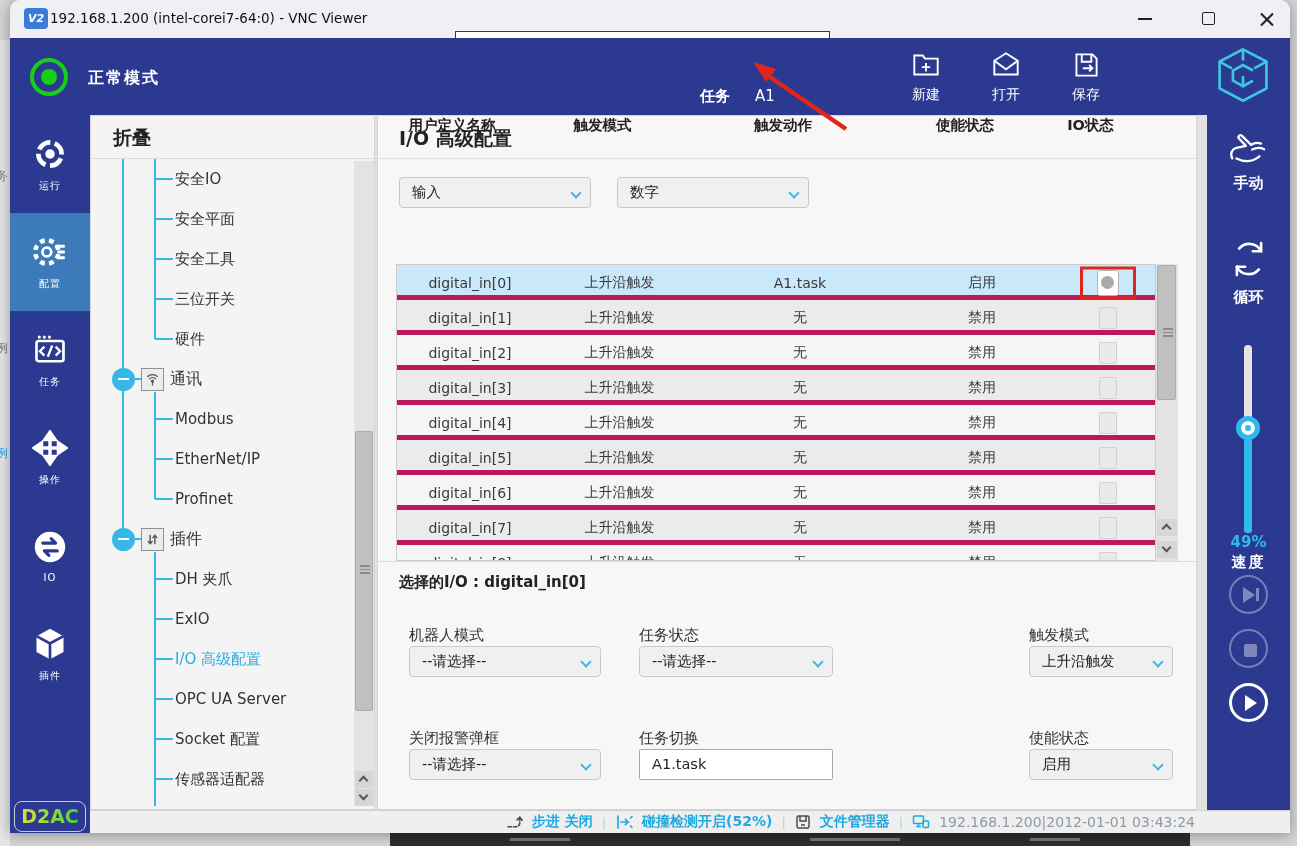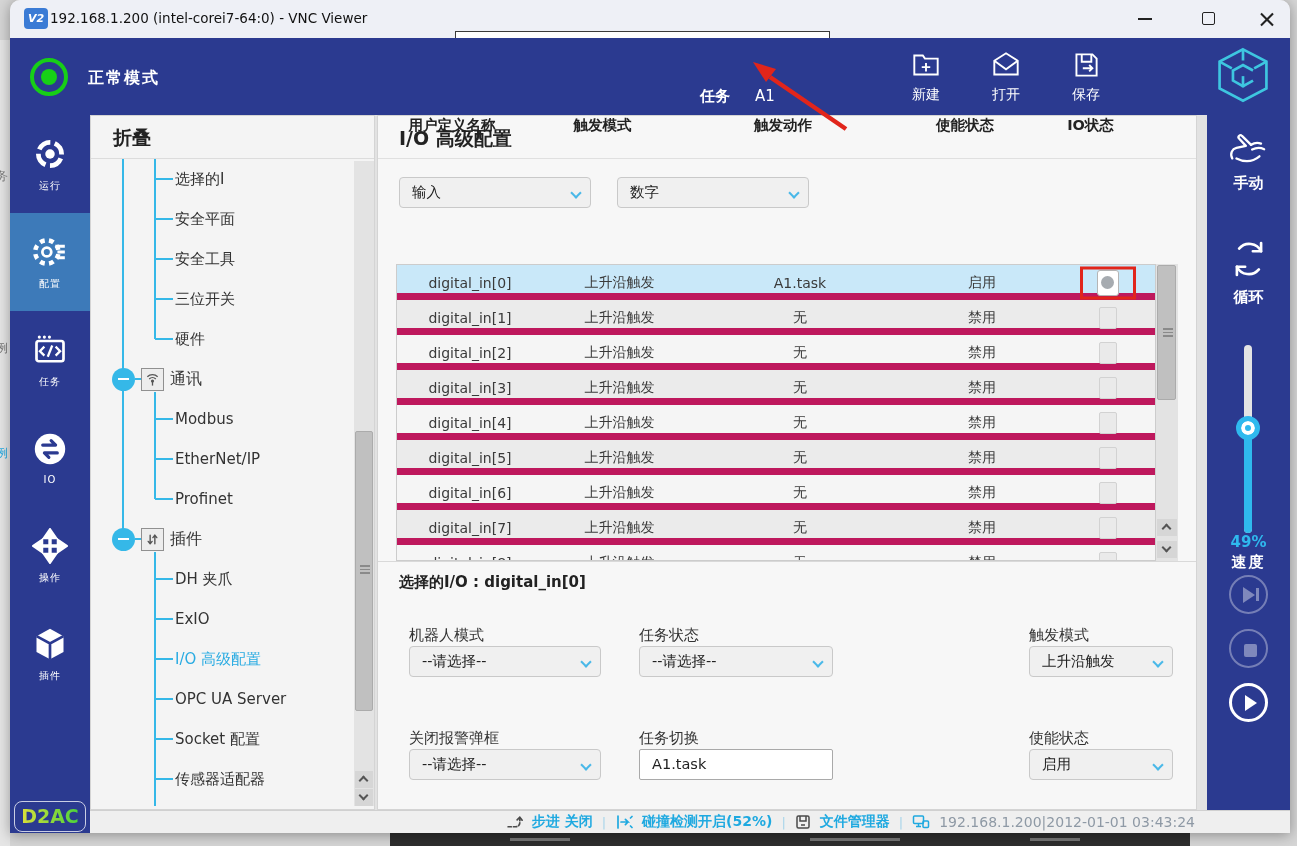--- a/index.html
+++ b/index.html
@@ -76,21 +76,21 @@
 
   
   .main-panel { left:367px; top:115px; width:820px; height:695px; background:#f7f7f7; border:1px solid #d4d4d4; overflow:hidden; }
   .main-title { left:21px; top:10px; font-size:19px; font-weight:bold; color:#222; }
   .main-divider { left:0; top:42px; width:820px; height:1px; background:#e0e0e0; }
   .select { position:absolute; height:31px; background:#f0f0f0; border:1px solid #c9c9c9; border-radius:4px; font-size:14.5px; color:#222; line-height:29px; padding-left:12px; cursor:pointer; }
   .select .sel-chev { position:absolute; right:10px; top:11px; width:8px; height:8px; border-right:2px solid #49b8e8; border-bottom:2px solid #49b8e8; transform:rotate(45deg); }
   .thead { left:18px; top:112px; width:760px; display:grid; grid-template-columns:148px 153px 208px 156px 95px; }
   .thead div { text-align:center; font-size:14.5px; font-weight:bold; color:#222; }
   .tbody { left:18px; top:148px; width:760px; height:297px; border:1px solid #cccccc; overflow:hidden; background:#f0f0f0; }
-  .trow { width:758px; height:35px; display:grid; grid-template-columns:146px 153px 208px 156px 95px; align-items:center; border-bottom:7px solid #be185d; background:#f5f5f5; cursor:pointer; }
+  .trow { width:758px; height:35px; display:grid; grid-template-columns:146px 153px 208px 156px 95px; align-items:center; border-bottom:5px solid #be185d; background:#f5f5f5; cursor:pointer; }
   .trow:nth-child(even) { background:#ebebeb; }
   .trow.sel { background:#c9e8f9; }
   .trow .tc { text-align:center; font-size:14px; color:#3a3a3a; }
   .ind-cell { position:relative; display:flex; align-items:center; justify-content:center; height:35px; }
   .ind.off { width:18px; height:22px; background:#eaeaea; border:1px solid #d2d2d2; border-radius:2px; }
   .ind.on { width:22px; height:26px; background:#fff; border:1px solid #b5b5b5; border-radius:3px; display:flex; align-items:center; justify-content:center; }
   .ind.on i { width:13px; height:13px; border-radius:50%; background:#a6abb0; }
   .red-box { position:absolute; left:50%; top:50%; transform:translate(-50%,-50%); width:56px; height:33px; border:3.5px solid #e1251b; }
   .selected-io { left:21px; top:457px; font-size:15px; font-weight:bold; color:#222; }
   .panel-divider2 { left:0; top:445px; width:820px; height:1px; background:#d9d9d9; }
@@ -236,62 +236,62 @@
           <g fill="#fff">
             <circle cx="6.5" cy="4.5" r="1.4"></circle>
             <circle cx="11" cy="4.5" r="1.4"></circle>
             <circle cx="15.5" cy="4.5" r="1.4"></circle>
           </g>
         </svg>
       <div class="lbl">任务</div>
     </div>
     <div class="nav-item">
       <svg width="36" height="36" viewBox="0 0 32 32">
-          <circle cx="16" cy="16" r="13.5" fill="#fff"></circle>
-          <g fill="none" stroke="#2b3a90" stroke-width="2.8" stroke-linecap="round" stroke-linejoin="round">
-            <path d="M9.5 12.5h11.5l-4-4"></path>
-            <path d="M22.5 19.5H11l4 4"></path>
-          </g>
-        </svg>
-      <div class="lbl">IO</div>
-    </div>
-    <div class="nav-item">
-      <svg width="36" height="36" viewBox="0 0 32 32">
           <g stroke="#fff" stroke-width="3" fill="#fff">
             <path d="M16 9v14M9 16h14" fill="none"></path>
             <polygon points="16,2 11.5,8.5 20.5,8.5"></polygon>
             <polygon points="16,30 11.5,23.5 20.5,23.5"></polygon>
             <polygon points="2,16 8.5,11.5 8.5,20.5"></polygon>
             <polygon points="30,16 23.5,11.5 23.5,20.5"></polygon>
           </g>
         </svg>
       <div class="lbl">操作</div>
     </div>
     <div class="nav-item">
       <svg width="36" height="36" viewBox="0 0 32 32">
+          <circle cx="16" cy="16" r="13.5" fill="#fff"></circle>
+          <g fill="none" stroke="#2b3a90" stroke-width="2.8" stroke-linecap="round" stroke-linejoin="round">
+            <path d="M9.5 12.5h11.5l-4-4"></path>
+            <path d="M22.5 19.5H11l4 4"></path>
+          </g>
+        </svg>
+      <div class="lbl">IO</div>
+    </div>
+    <div class="nav-item">
+      <svg width="36" height="36" viewBox="0 0 32 32">
           <polygon points="16,2.5 28,9 28,23 16,29.5 4,23 4,9" fill="#fff"></polygon>
           <path d="M4 9l12 6.5L28 9M16 15.5v14" fill="none" stroke="#2b3a90" stroke-width="2.4"></path>
         </svg>
       <div class="lbl">插件</div>
     </div>
     <div class="abs d2ac">D2AC</div>
   </div>
 
   <div class="abs tree-panel">
     <div class="abs tree-head">折叠</div>
     <div class="abs tree-divider"></div>
 
     <div class="abs vline" style="left:31px; top:43px; height:380px"></div>
     <div class="abs vline" style="left:63px; top:43px; height:180px"></div>
     <div class="abs vline" style="left:63px; top:276px; height:107px"></div>
     <div class="abs vline" style="left:63px; top:436px; height:254px"></div>
 
     <div class="tree-item" style="top:46px">
         <span class="tick"></span>
-        <span class="tree-label">选择的I</span>
+        <span class="tree-label">安全IO</span>
       </div>
     <div class="tree-item" style="top:86px">
         <span class="tick"></span>
         <span class="tree-label">安全平面</span>
       </div>
     <div class="tree-item" style="top:126px">
         <span class="tick"></span>
         <span class="tree-label">安全工具</span>
       </div>
     <div class="tree-item" style="top:166px">

